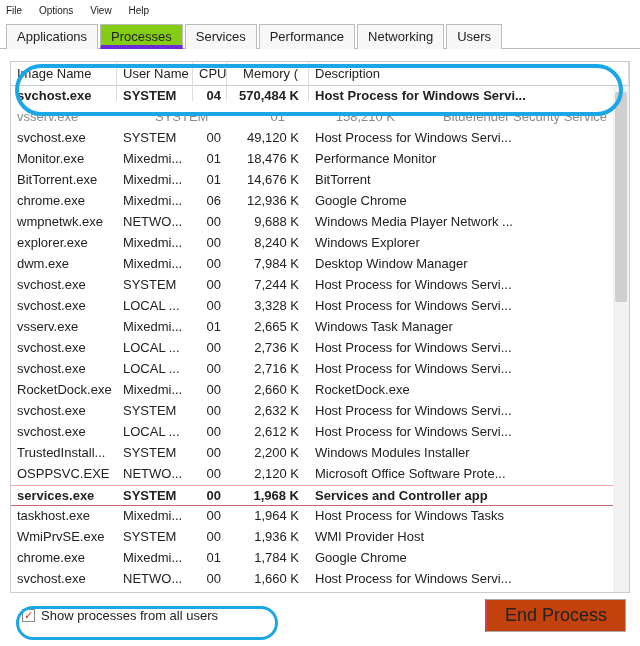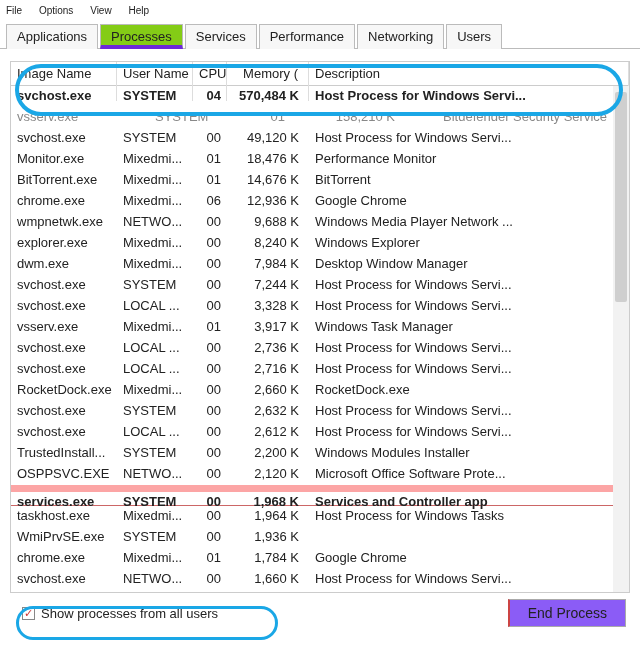--- a/index.html
+++ b/index.html
@@ -83,21 +83,21 @@
     border-bottom: 1px solid transparent;
   }
   .row > div {
     padding: 2px 6px;
     white-space: nowrap;
     overflow: hidden;
   }
   .row .col-mem { padding-right: 10px; }
   .row.bold > div { font-weight: 700; }
   .row.faded { color: #888; gap: 32px; }
-  .row.services { border-top:7px solid #fca5a5; border-bottom:1px solid #c66; }
+  .row.services { border-top:1px solid #fca5a5; border-bottom:1px solid #c66; }
   .annot-top {
     position: absolute;
     border: 4px solid #1aa7e6;
     border-radius: 26px;
     left: 4px;
     right: 6px;
     top: 2px;
     height: 52px;
     pointer-events: none;
   }
@@ -146,22 +146,22 @@
     left: 16px;
     width: 262px;
     height: 34px;
     bottom: 6px;
     pointer-events: none;
   }
   .btn {
     border: 1px solid #aaa;
     border-left: 2px solid #c44;
     padding: 5px 18px;
-    background: #8b5cf6;
-    font-size: 14px;
+    background: #c2410c;
+    font-size: 18px;
     cursor: default;
   }
 </style>
 </head>
 <body>
 
 <div class="menubar">
   <span>File</span>
   <span>Options</span>
   <span>View</span>
@@ -261,21 +261,21 @@
           <div class="col-img">svchost.exe</div>
           <div class="col-user">LOCAL ...</div>
           <div class="col-cpu">00</div>
           <div class="col-mem">3,328 K</div>
           <div class="col-desc">Host Process for Windows Servi...</div>
         </div>
         <div class="row">
           <div class="col-img">vsserv.exe</div>
           <div class="col-user">Mixedmi...</div>
           <div class="col-cpu">01</div>
-          <div class="col-mem">3,917 K</div>
+          <div class="col-mem">2,665 K</div>
           <div class="col-desc">Windows Task Manager</div>
         </div>
         <div class="row">
           <div class="col-img">svchost.exe</div>
           <div class="col-user">LOCAL ...</div>
           <div class="col-cpu">00</div>
           <div class="col-mem">2,736 K</div>
           <div class="col-desc">Host Process for Windows Servi...</div>
         </div>
         <div class="row">
@@ -332,20 +332,21 @@
           <div class="col-user">Mixedmi...</div>
           <div class="col-cpu">00</div>
           <div class="col-mem">1,964 K</div>
           <div class="col-desc">Host Process for Windows Tasks</div>
         </div>
         <div class="row">
           <div class="col-img">WmiPrvSE.exe</div>
           <div class="col-user">SYSTEM</div>
           <div class="col-cpu">00</div>
           <div class="col-mem">1,936 K</div>
+          <div class="col-desc">WMI Provider Host</div>
         </div>
         <div class="row">
           <div class="col-img">chrome.exe</div>
           <div class="col-user">Mixedmi...</div>
           <div class="col-cpu">01</div>
           <div class="col-mem">1,784 K</div>
           <div class="col-desc">Google Chrome</div>
         </div>
         <div class="row">
           <div class="col-img">svchost.exe</div>

